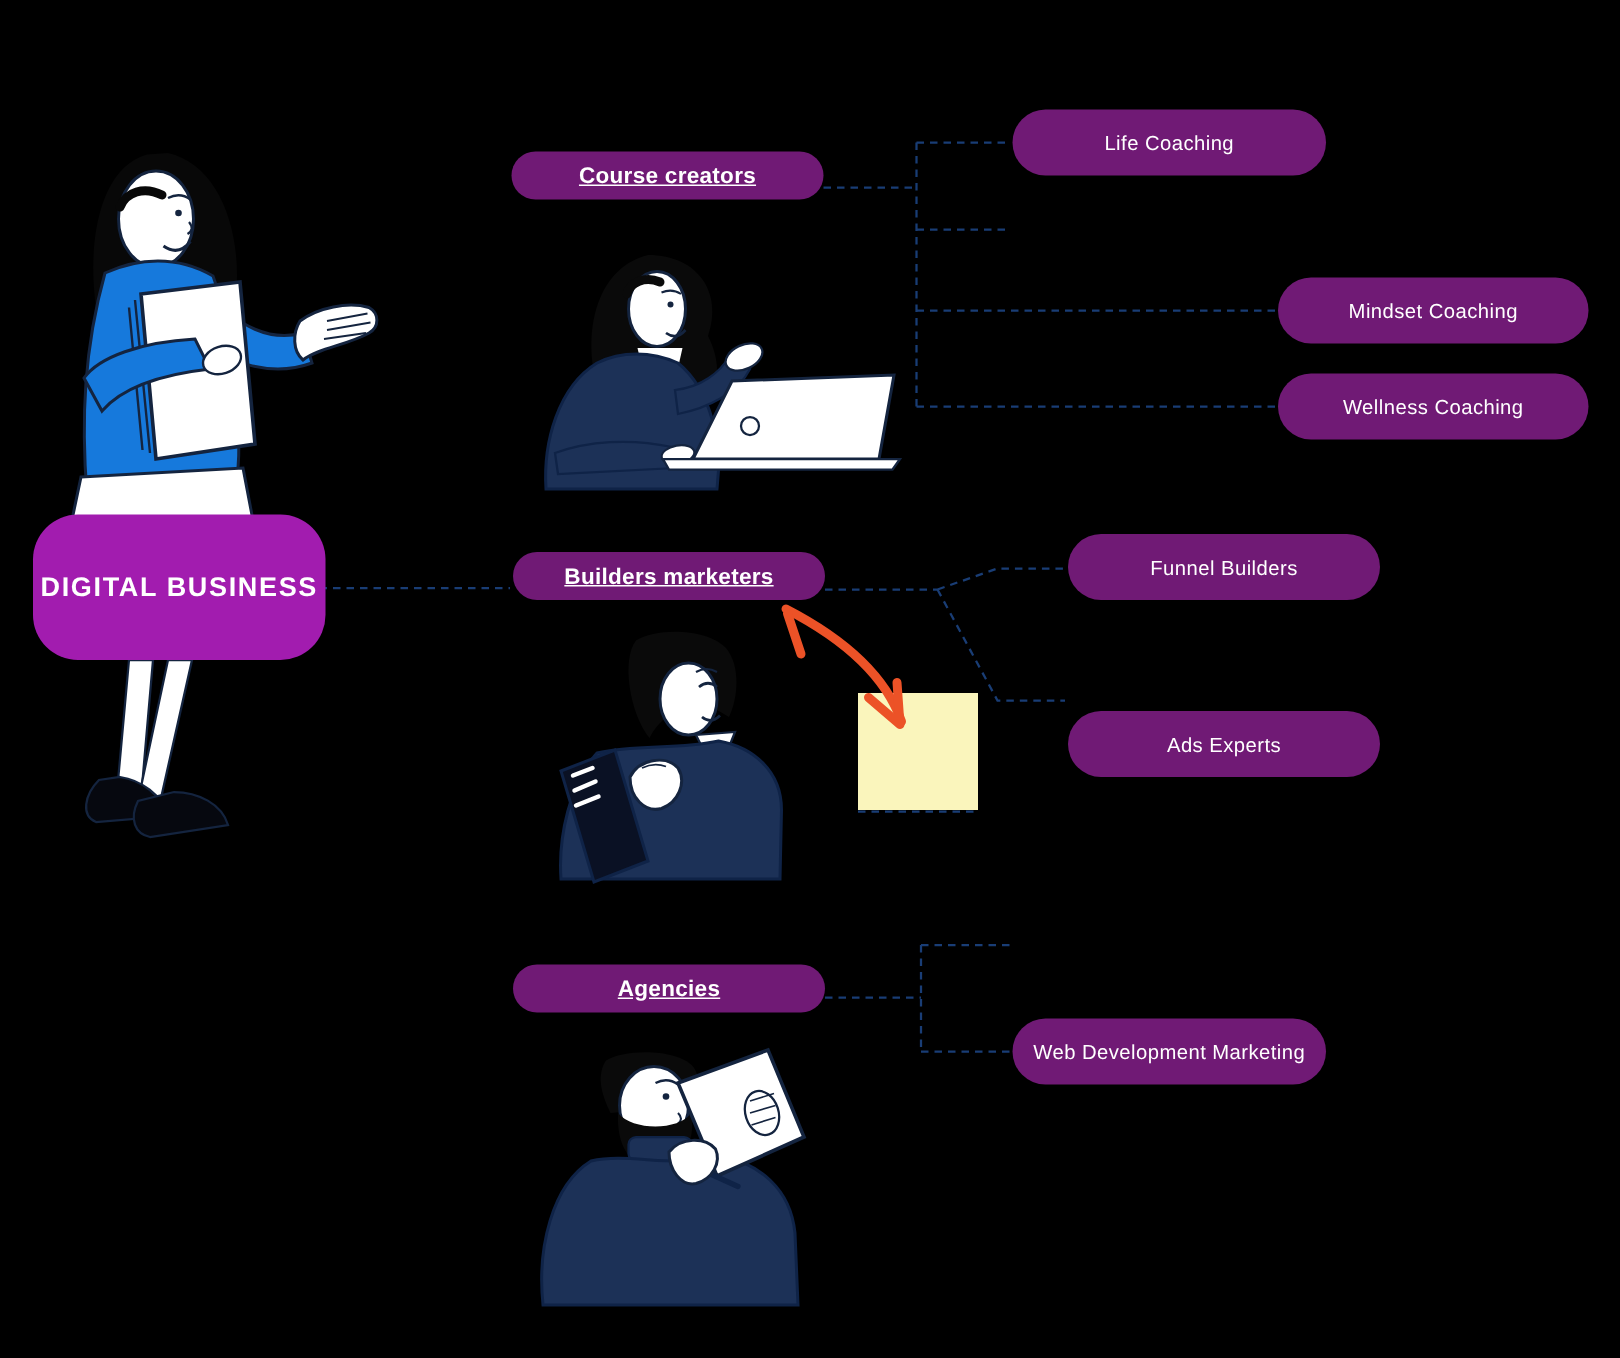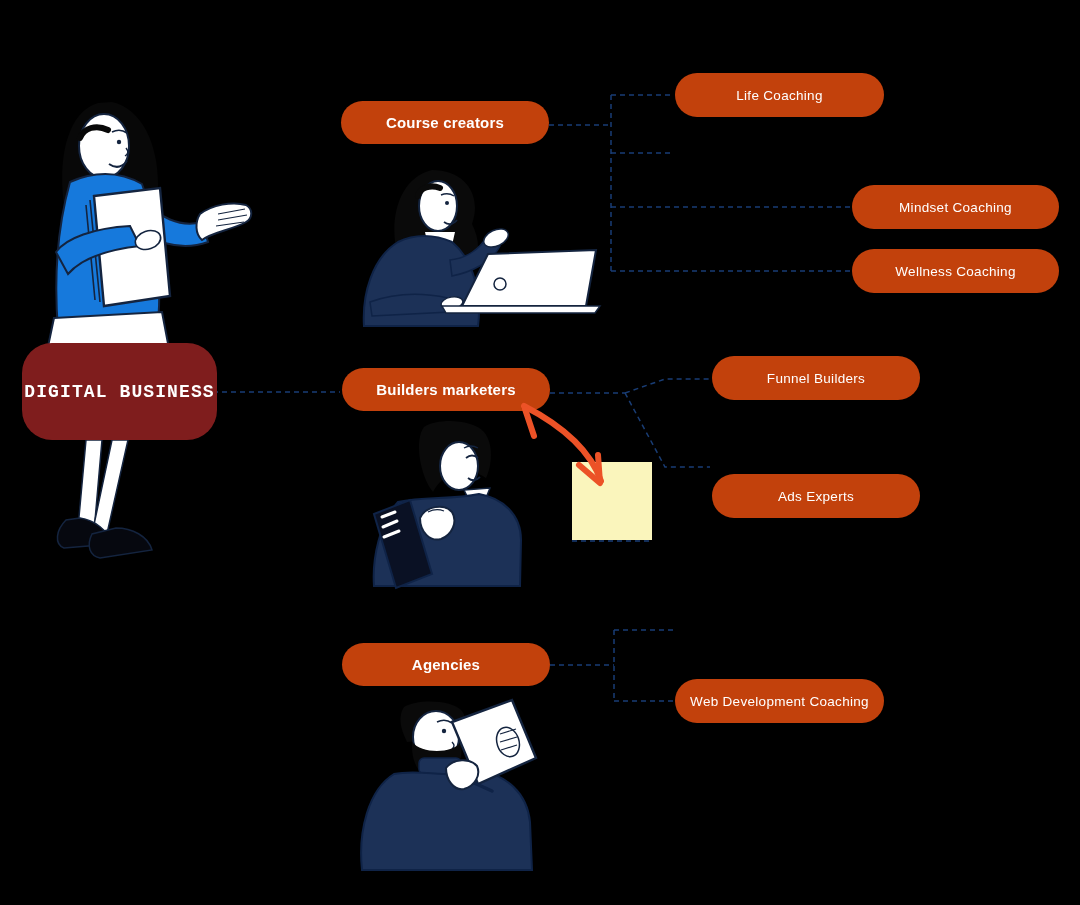--- a/index.html
+++ b/index.html
@@ -3,30 +3,30 @@
 <meta charset="utf-8">
 <style>
   html,body{margin:0;padding:0;background:#000;}
   #canvas{
     position:relative;width:1080px;height:905px;background:#000;overflow:hidden;
     font-family:"Liberation Sans",sans-serif;
   }
   svg{position:absolute;left:0;top:0;pointer-events:none;}
   .pill{
     position:absolute;display:flex;align-items:center;justify-content:center;
-    background:#c2410c;color:#fff;border-radius:24px;height:44px;width:208px;
+    background:#701a75;color:#fff;border-radius:24px;height:44px;width:208px;
     font-size:13.5px;font-weight:400;letter-spacing:.3px;text-align:center;
   }
   .pill-mid{
-    height:43px;border-radius:24px;font-size:15px;font-weight:700;letter-spacing:.2px;
+    height:32px;border-radius:24px;font-size:15px;font-weight:700;letter-spacing:.2px;text-decoration:underline;
   }
   .root-box{
     position:absolute;left:22px;top:343px;width:195px;height:97px;border-radius:30px;
-    background:#7f1d1d;display:flex;align-items:center;justify-content:center;
-    color:#fff;font-size:18px;font-weight:700;letter-spacing:1.1px;text-align:center;font-family:Liberation Mono, monospace;
+    background:#a21caf;display:flex;align-items:center;justify-content:center;
+    color:#fff;font-size:18px;font-weight:700;letter-spacing:1.1px;text-align:center;
   }
   .sticky-note{
     position:absolute;left:572px;top:462px;width:80px;height:78px;background:#FAF5BC;
   }
 </style>
 </head>
 <body>
 
 <div id="canvas">
 
@@ -126,21 +126,21 @@
   <div class="pill pill-mid" style="left:342px;top:368px;">Builders marketers</div>
   <div class="pill pill-mid" style="left:342px;top:643px;">Agencies</div>
 
   <div class="pill" style="left:675px;top:73px;width:209px;">Life Coaching</div>
   <div class="pill" style="left:852px;top:185px;width:207px;">Mindset Coaching</div>
   <div class="pill" style="left:852px;top:249px;width:207px;">Wellness Coaching</div>
 
   <div class="pill" style="left:712px;top:356px;">Funnel Builders</div>
   <div class="pill" style="left:712px;top:445px;margin-top:29px;">Ads Experts</div>
 
-  <div class="pill" style="left:675px;top:679px;width:209px;">Web Development Coaching</div>
+  <div class="pill" style="left:675px;top:679px;width:209px;">Web Development Marketing</div>
 
   <div class="sticky-note"></div>
 
   <svg width="1080" height="905" viewBox="0 0 1080 905">
     <g fill="none" stroke="#EC5227" stroke-width="6" stroke-linecap="round" stroke-linejoin="round">
       <path d="M524 406 Q 586 438 601 481"></path>
       <path d="M525 409 L 534 436"></path>
       <path d="M579 465 L 600 483 L 598 455"></path>
     </g>
   </svg>

